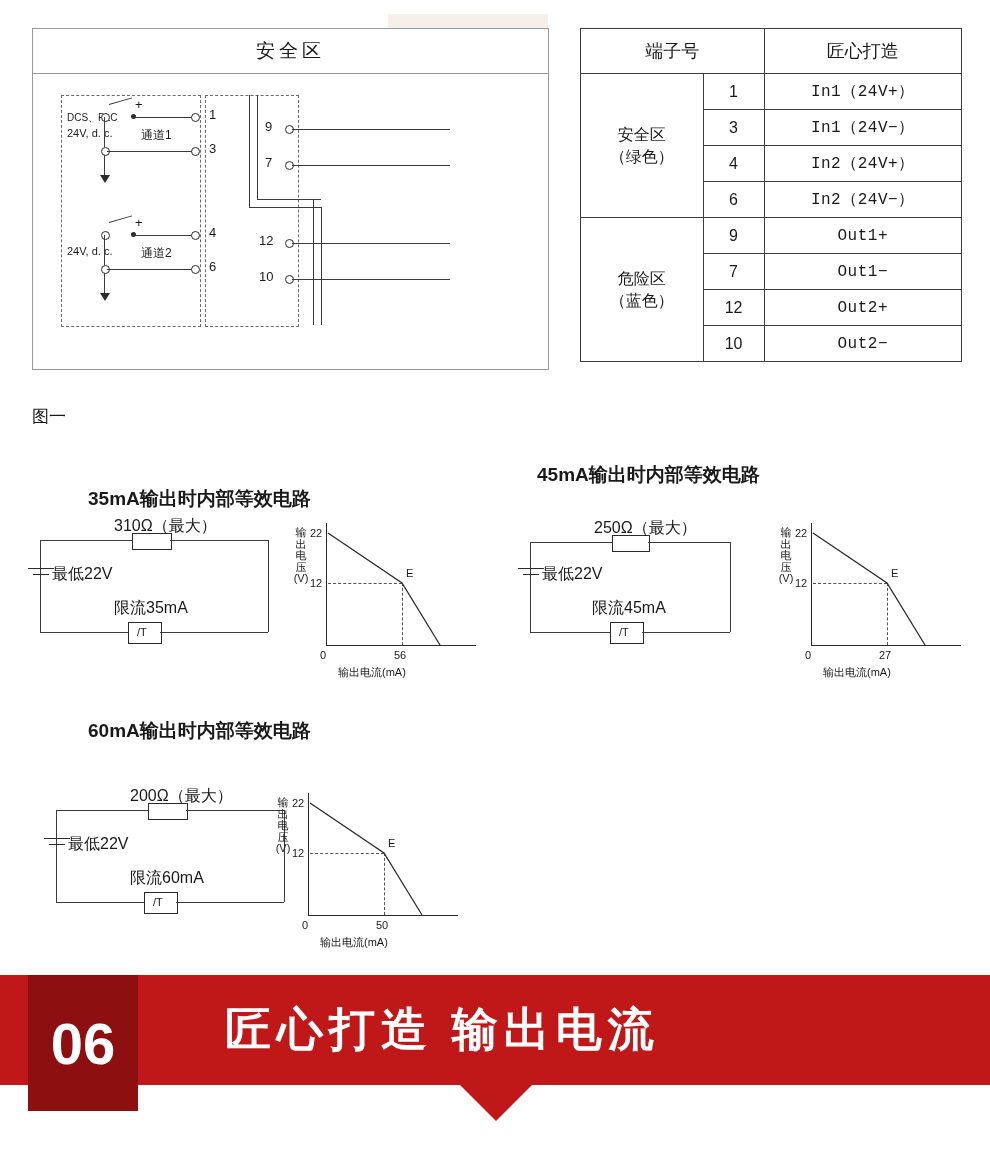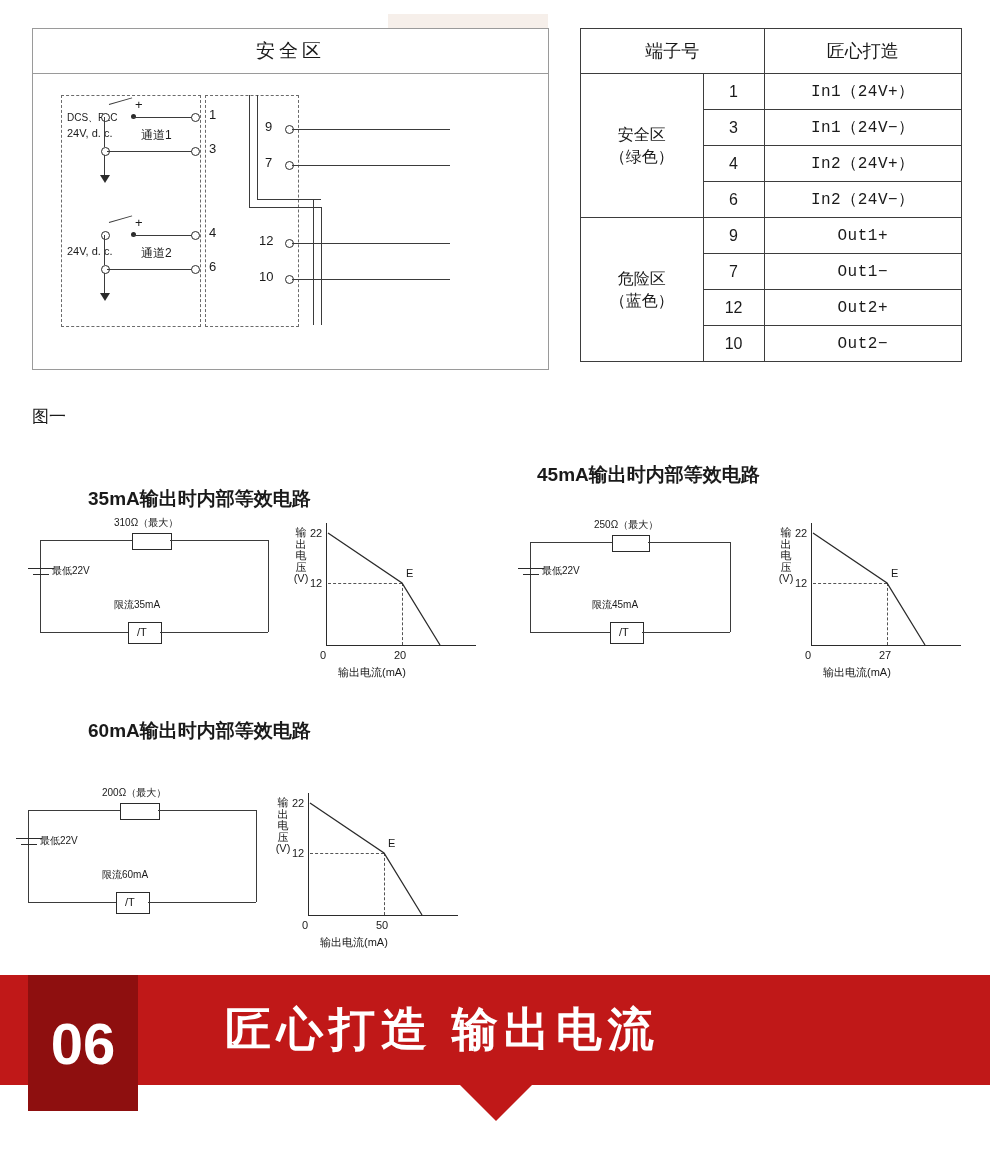--- a/index.html
+++ b/index.html
@@ -48,21 +48,21 @@
   #fig-caption{left:32px;top:405px;font-size:17px;}
 
   
   .sec-title{position:absolute;font-size:19px;font-weight:bold;}
 
   .circuit{position:absolute;}
   .res{position:absolute;border:1px solid #2b2b2b;background:#fff;}
   .batt-long{position:absolute;background:#2b2b2b;height:1px;}
   .batt-short{position:absolute;background:#2b2b2b;height:1px;}
   .lim-box{position:absolute;border:1px solid #2b2b2b;background:#fff;}
-  .tiny{position:absolute;font-size:10px;white-space:nowrap;}
+  .tiny{position:absolute;font-size:16px;white-space:nowrap;}
   .tiny11{position:absolute;font-size:11px;white-space:nowrap;}
 
   .axis{position:absolute;background:#2b2b2b;}
   .dashline{position:absolute;border-top:1px dashed #555;}
   .dashvert{position:absolute;border-left:1px dashed #555;}
   .vlabel{position:absolute;font-size:11px;line-height:1.05;text-align:center;white-space:nowrap;}
 
   
   #banner{left:0;top:975px;width:990px;height:110px;background:#c01818;}
   #banner-num{position:absolute;left:28px;top:975px;width:110px;height:136px;background:#8e0f0f;
@@ -277,21 +277,21 @@
   <div class="vlabel" style="left:0px;top:12px;width:22px;">
     <div>输</div>
     <div>出</div>
     <div>电</div>
     <div>压</div>
     <div>(V)</div>
   </div>
   <div class="tiny11" style="left:20px;top:12px;">22</div>
   <div class="tiny11" style="left:20px;top:62px;">12</div>
   <div class="tiny11" style="left:30px;top:134px;">0</div>
-  <div class="tiny11" style="left:104px;top:134px;">20</div>
+  <div class="tiny11" style="left:104px;top:134px;">56</div>
   <div class="tiny11" style="left:48px;top:150px;">输出电流(mA)</div>
   <div class="dashline" style="left:38px;top:68px;width:74px;"></div>
   <div class="dashvert" style="left:112px;top:68px;height:62px;"></div>
   <div class="tiny11" style="left:116px;top:52px;">E</div>
   <svg width="190" height="160" style="position:absolute;left:0;top:0;">
     <polyline points="38,18 112,68 150,130" fill="none" stroke="#2b2b2b" stroke-width="1.3"></polyline>
   </svg>
 </div>
 
 <div class="sec-title" style="left:537px;top:462px;">45mA输出时内部等效电路</div>
@@ -334,21 +334,21 @@
   <div class="dashline" style="left:38px;top:68px;width:74px;"></div>
   <div class="dashvert" style="left:112px;top:68px;height:62px;"></div>
   <div class="tiny11" style="left:116px;top:52px;">E</div>
   <svg width="190" height="160" style="position:absolute;left:0;top:0;">
     <polyline points="38,18 112,68 150,130" fill="none" stroke="#2b2b2b" stroke-width="1.3"></polyline>
   </svg>
 </div>
 
 <div class="sec-title" style="left:88px;top:718px;">60mA输出时内部等效电路</div>
 
-<div class="circuit" style="left:28px;top:790px;width:230px;height:130px;">
+<div class="circuit" style="left:56px;top:790px;width:230px;height:130px;">
   <div class="line h1" style="left:0;top:20px;width:92px;"></div>
   <div class="res" style="left:92px;top:13px;width:38px;height:15px;"></div>
   <div class="line h1" style="left:130px;top:20px;width:98px;"></div>
   <div class="tiny" style="left:74px;top:-4px;">200Ω（最大）</div>
 
   <div class="line v1" style="left:0;top:20px;height:92px;"></div>
   <div class="batt-long" style="left:-12px;top:48px;width:26px;"></div>
   <div class="batt-short" style="left:-7px;top:54px;width:16px;"></div>
   <div class="tiny" style="left:12px;top:44px;">最低22V</div>
 

